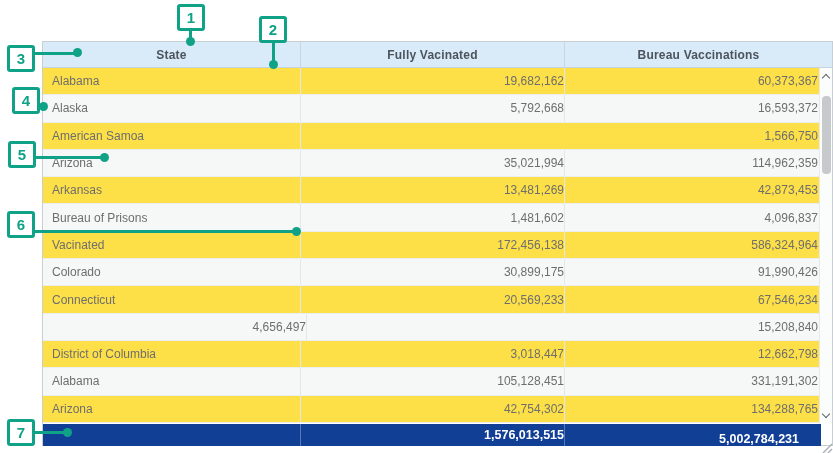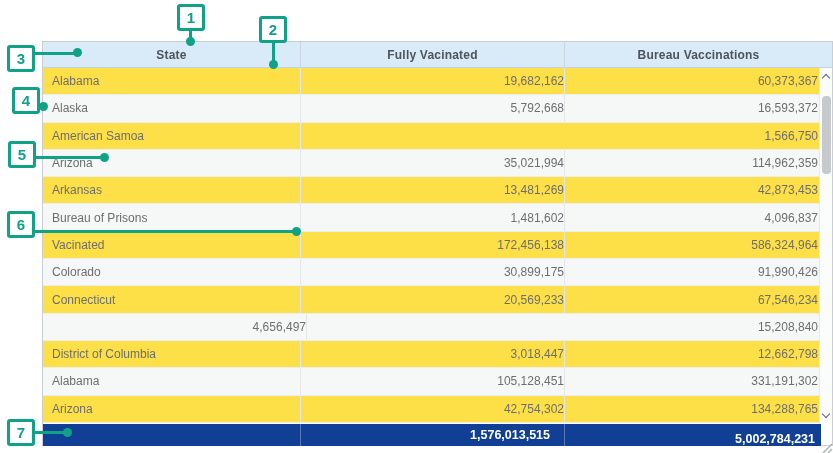--- a/index.html
+++ b/index.html
@@ -22,22 +22,22 @@
   .td{box-sizing:border-box;display:flex;align-items:center;font-size:12px;color:var(--cell-text,#6e6e6e);}
   .td1{width:258px;padding-left:9px;border-right:1px solid #e4e7e9;}
   .td2{width:264px;justify-content:flex-end;padding-right:0;border-right:1px solid #e4e7e9;}
   .td3{flex:1;justify-content:flex-end;padding-right:14px;}
 
   .tfoot{position:absolute;left:0;top:382px;width:778px;height:22px;display:flex;
          background:var(--summary-bg,#123f96);}
   .tf{box-sizing:border-box;display:flex;align-items:center;justify-content:flex-end;
       font-size:12.5px;font-weight:bold;color:var(--summary-text,#ffffff);}
   .tf1{width:258px;border-right:1px solid rgba(255,255,255,.3);}
-  .tf2{width:264px;padding-right:14px;border-right:1px solid rgba(255,255,255,.3);}
-  .tf3{flex:1;padding-right:6px;margin-top:8px;}
+  .tf2{width:264px;border-right:1px solid rgba(255,255,255,.3);}
+  .tf3{flex:1;padding-right:22px;margin-top:8px;}
 
   
   .scroll{position:absolute;right:0;top:26px;width:13px;height:356px;background:#fbfcfc;
           border-left:1px solid #e7e9ea;box-sizing:border-box;}
   .sb-btn{position:absolute;left:0;width:12px;height:14px;display:flex;align-items:center;justify-content:center;}
   .sb-btn.up{top:2px;}
   .sb-btn.down{bottom:2px;}
   .chev{width:5px;height:5px;border-left:1.5px solid #606468;border-top:1.5px solid #606468;}
   .sb-btn.up .chev{transform:rotate(45deg);margin-top:2px;}
   .sb-btn.down .chev{transform:rotate(225deg);margin-bottom:2px;}

